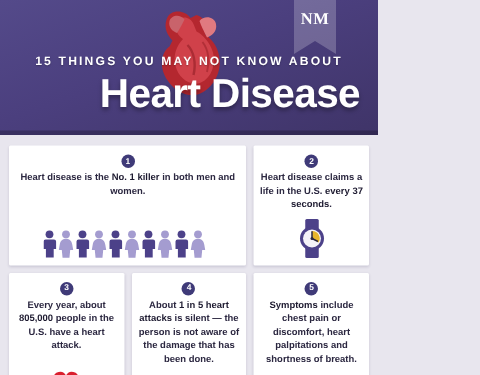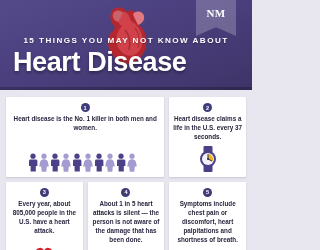--- a/index.html
+++ b/index.html
@@ -19,21 +19,21 @@
   }
   .header::before {
     content: "";
     position: absolute; left: 0; right: 0; bottom: 0; height: 3px;
     background: rgba(0,0,0,.22);
   }
 
   
   .logo-ribbon {
     position: absolute; top: 0; left: 196px;
-    width: 40px; height: 36px;
+    width: 28px; height: 36px;
     background: rgba(255,255,255,.22);
     clip-path: polygon(0 0, 100% 0, 100% 100%, 50% 76%, 0 100%);
     display: flex; align-items: flex-start; justify-content: center;
     padding-top: 7px;
   }
   .logo-ribbon .nm {
     color: #ffffff; font-size: 11px; letter-spacing: .3px;
     font-family: "Liberation Serif", serif; font-weight: 700;
   }
 
@@ -42,22 +42,22 @@
 
   .kicker {
     position: absolute; top: 36px; left: 0; width: 252px;
     text-align: center;
     color: #ffffff;
     font-size: 8.1px; font-weight: 700;
     letter-spacing: 1.45px;
     text-shadow: 0 1px 1px rgba(0,0,0,.28);
   }
   .title {
-    position: absolute; top: 47px; left: 13px; width: 240px;
-    text-align: left;
+    position: absolute; top: 47px; left: 0; width: 240px;
+    text-align: right;
     color: #ffffff;
     font-size: 27px; font-weight: 700;
     letter-spacing: -.4px;
     text-shadow: 0 2px 3px rgba(0,0,0,.35);
   }
 
   
   .grid {
     position: absolute; top: 92px; left: 0;
     width: 252px;

